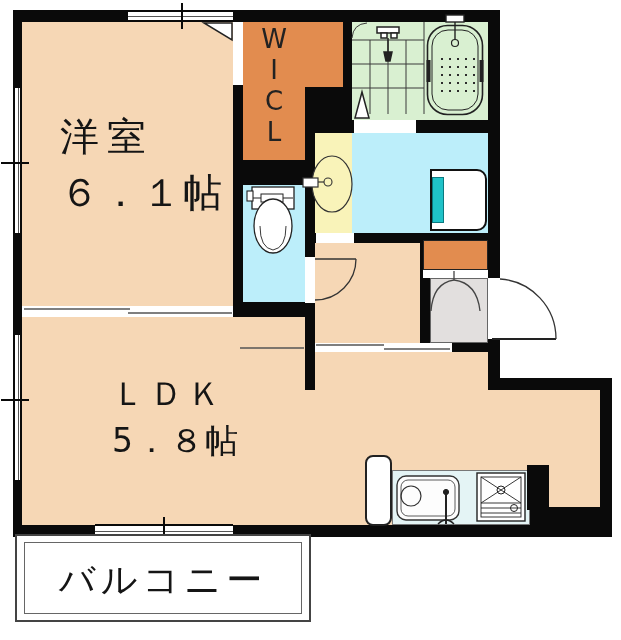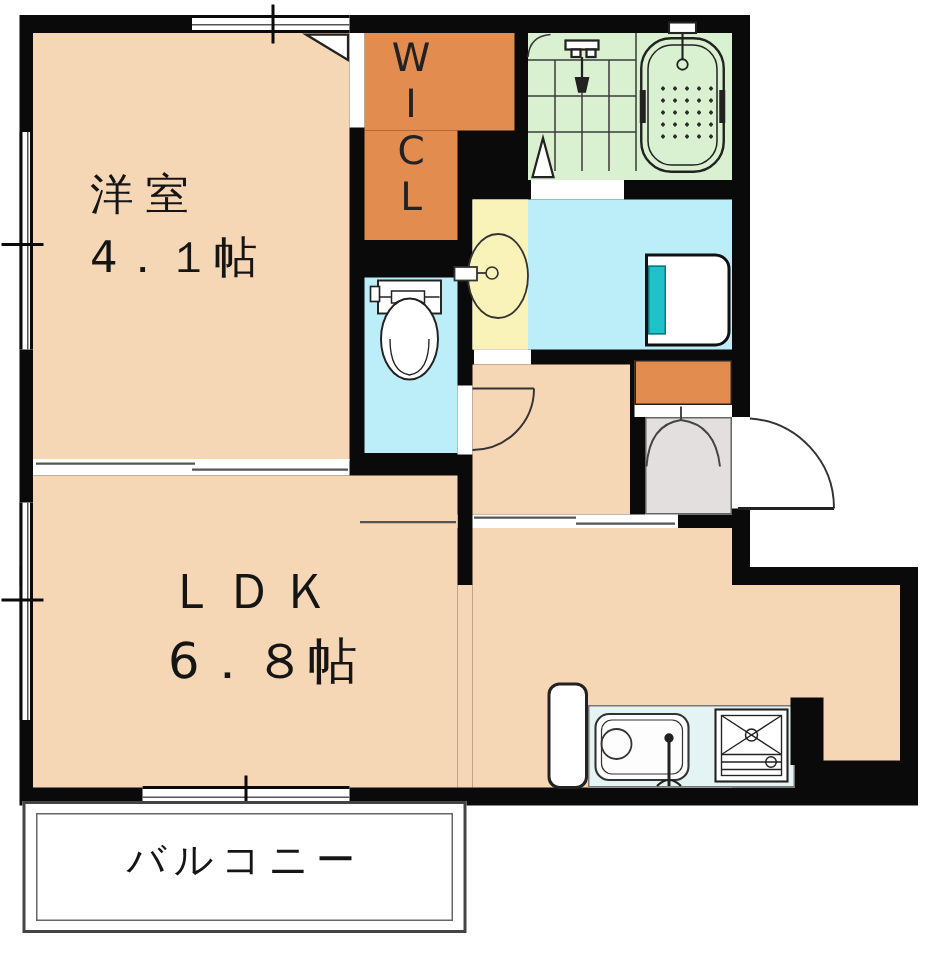--- a/index.html
+++ b/index.html
@@ -188,31 +188,31 @@
       <line x1="481" y1="477" x2="521" y2="503" stroke-width="0.9"></line>
       <line x1="521" y1="477" x2="481" y2="503" stroke-width="0.9"></line>
       <line x1="481" y1="503" x2="521" y2="503" stroke-width="0.9"></line>
       <line x1="481" y1="508" x2="521" y2="508" stroke-width="0.9"></line>
       <line x1="481" y1="513" x2="521" y2="513" stroke-width="0.9"></line>
       <circle cx="501" cy="490" r="4" fill="none" stroke-width="1"></circle>
       <circle cx="514" cy="508" r="3.5" fill="none" stroke-width="1"></circle>
     </g>
   </svg>
 
-  <div class="label" style="left:60px;top:110px;font-size:29px;letter-spacing:8px;">
+  <div class="label" style="left:60px;top:110px;font-size:39px;letter-spacing:8px;">
     <div>洋室</div>
-    <div style="letter-spacing:2px;margin-top:2px;">4．１帖</div>
+    <div style="letter-spacing:2px;margin-top:2px;">６．１帖</div>
   </div>
 
   <div class="label" style="left:112px;top:372px;font-size:33px;letter-spacing:5px;">
     <div>ＬＤＫ</div>
-    <div style="letter-spacing:2px;margin-top:2px;">6．８帖</div>
-  </div>
-
-  <div class="label" style="left:15px;top:556px;width:296px;text-align:center;font-size:26px;letter-spacing:5px;">
+    <div style="letter-spacing:2px;margin-top:2px;">5．８帖</div>
+  </div>
+
+  <div class="label" style="left:15px;top:556px;width:296px;text-align:center;font-size:36px;letter-spacing:5px;">
     <span>バルコニー</span>
   </div>
 
   <div class="wicl-letters">
     <div>W</div>
     <div>I</div>
     <div>C</div>
     <div>L</div>
   </div>
 

